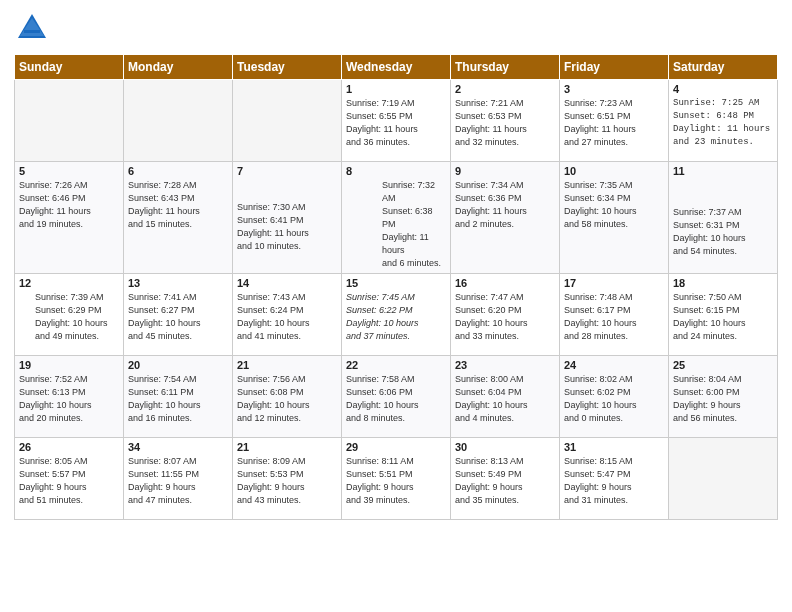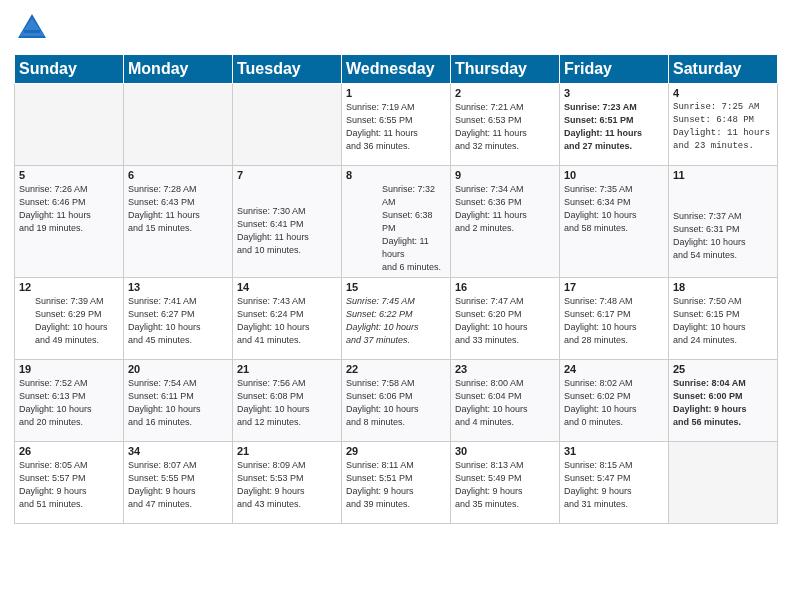--- a/index.html
+++ b/index.html
@@ -59,23 +59,23 @@
       font-size: 13px;
       color: #444;
       margin-top: 2px;
     }
     .calendar {
       width: 100%;
       border-collapse: collapse;
       table-layout: fixed;
     }
     .calendar th {
-      background: #0369a1;
+      background: #a16207;
       color: #fff;
-      font-size: 16px;
+      font-size: 12px;
       font-weight: bold;
       padding: 5px 4px;
       text-align: left;
       border: 1px solid #fff;
     }
     .calendar td {
       vertical-align: top;
       border: 1px solid #ccc;
       padding: 3px 4px;
       font-size: 9.5px;
@@ -152,21 +152,21 @@
           </td>
           <td>
             <span class="day-num">2</span>
             <div class="day-detail" style="white-space: pre-line;">Sunrise: 7:21 AM
 Sunset: 6:53 PM
 Daylight: 11 hours
 and 32 minutes.</div>
           </td>
           <td>
             <span class="day-num">3</span>
-            <div class="day-detail" style="white-space: pre-line; font-weight: bold;">Sunrise: 7:23 AM
+            <div class="day-detail" style="white-space: pre-line;">Sunrise: 7:23 AM
 Sunset: 6:51 PM
 Daylight: 11 hours
 and 27 minutes.</div>
           </td>
           <td>
             <span class="day-num">4</span>
             <div class="day-detail" style="white-space: pre-line; font-family: Liberation Mono, monospace;">Sunrise: 7:25 AM
 Sunset: 6:48 PM
 Daylight: 11 hours
 and 23 minutes.</div>
@@ -312,38 +312,38 @@
           </td>
           <td>
             <span class="day-num">24</span>
             <div class="day-detail" style="white-space: pre-line;">Sunrise: 8:02 AM
 Sunset: 6:02 PM
 Daylight: 10 hours
 and 0 minutes.</div>
           </td>
           <td>
             <span class="day-num">25</span>
-            <div class="day-detail" style="white-space: pre-line; font-weight: bold;">Sunrise: 8:04 AM
+            <div class="day-detail" style="white-space: pre-line;">Sunrise: 8:04 AM
 Sunset: 6:00 PM
 Daylight: 9 hours
 and 56 minutes.</div>
           </td>
         </tr>
         <tr class="row-stripe-a">
           <td>
             <span class="day-num">26</span>
             <div class="day-detail" style="white-space: pre-line;">Sunrise: 8:05 AM
 Sunset: 5:57 PM
 Daylight: 9 hours
 and 51 minutes.</div>
           </td>
           <td>
             <span class="day-num">34</span>
             <div class="day-detail" style="white-space: pre-line;">Sunrise: 8:07 AM
-Sunset: 5:55 PM
+Sunset: 11:55 PM
 Daylight: 9 hours
 and 47 minutes.</div>
           </td>
           <td>
             <span class="day-num">21</span>
             <div class="day-detail" style="white-space: pre-line;">Sunrise: 8:09 AM
 Sunset: 5:53 PM
 Daylight: 9 hours
 and 43 minutes.</div>
           </td>

